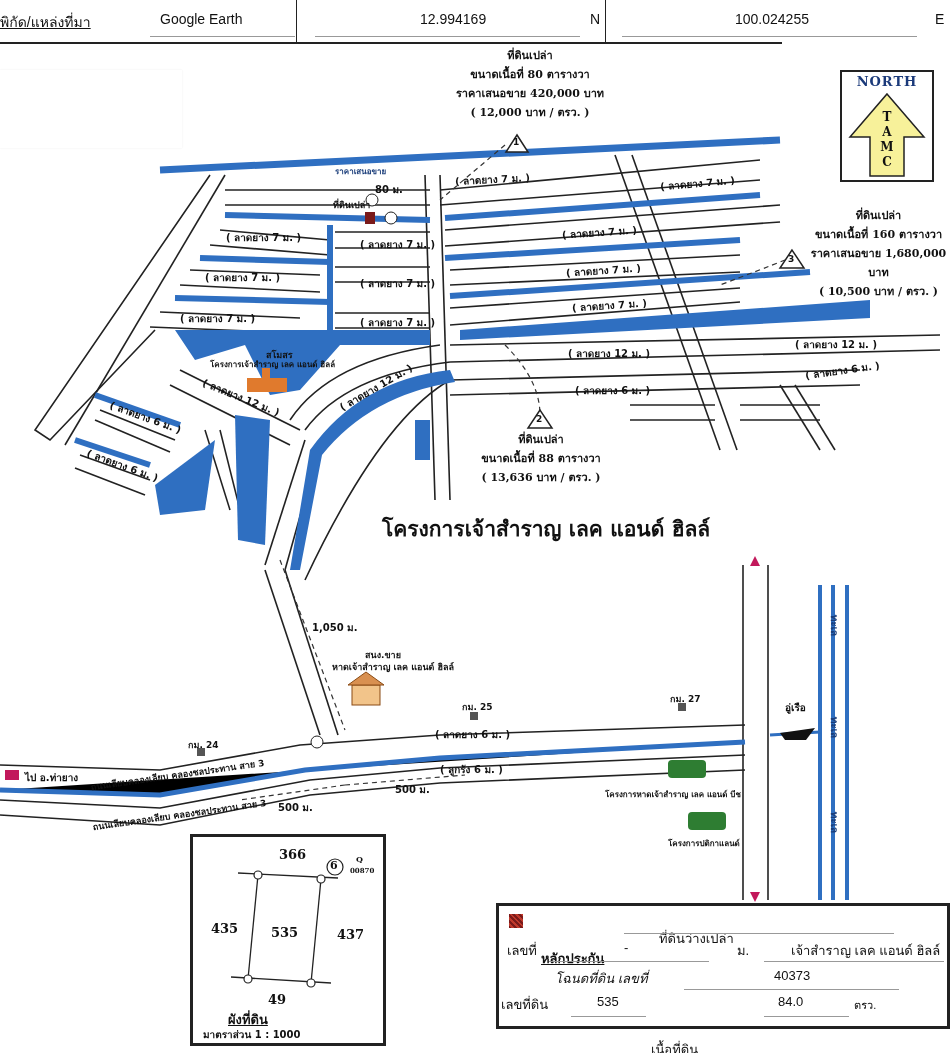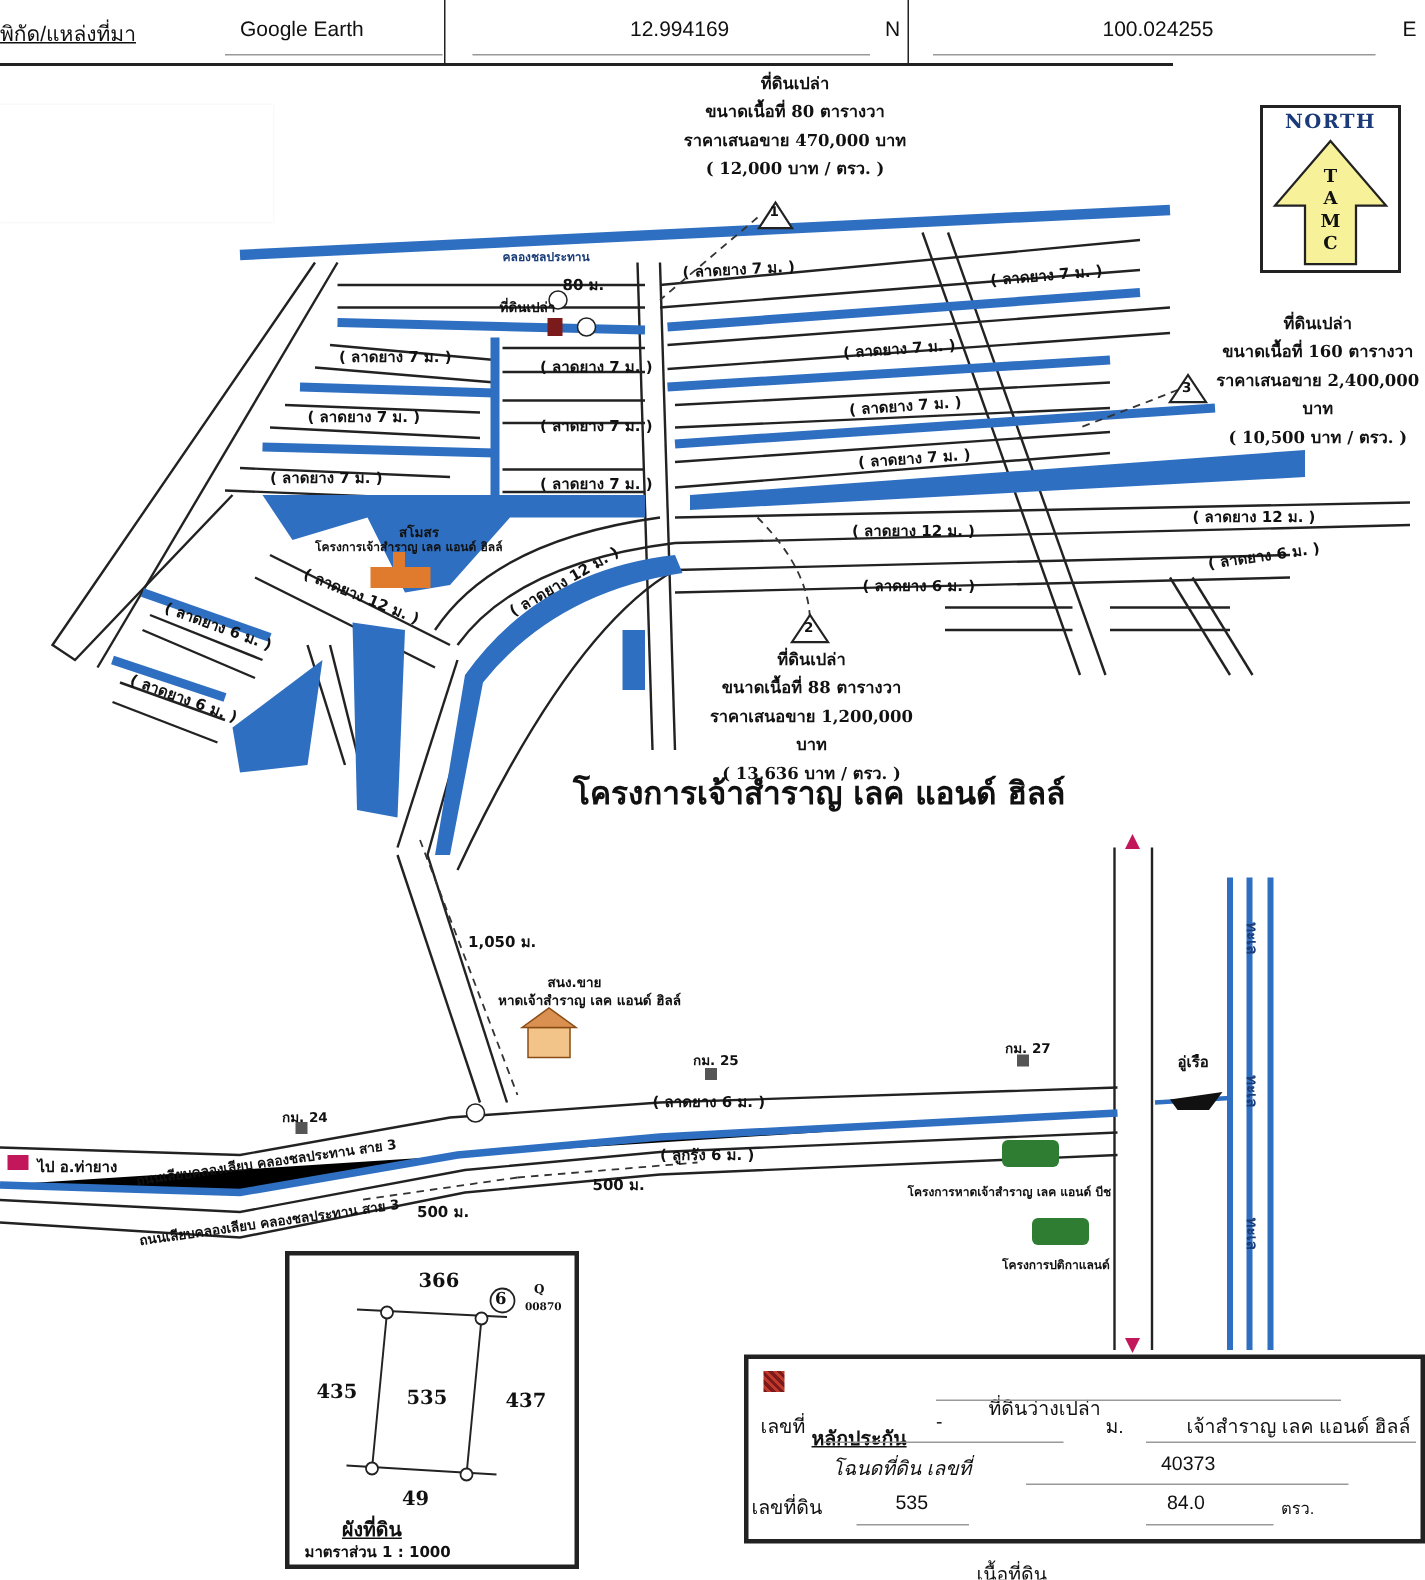--- a/index.html
+++ b/index.html
@@ -203,38 +203,37 @@
 <div class="thai" style="position:absolute;left:795px;top:337px;font-size:10px;">( ลาดยาง 12 ม. )</div>
 <div class="thai" style="position:absolute;left:575px;top:383px;font-size:10px;">( ลาดยาง 6 ม. )</div>
 <div class="thai" style="position:absolute;left:805px;top:363px;font-size:10px;transform:rotate(-8deg);">( ลาดยาง 6 ม. )</div>
 <div class="thai" style="position:absolute;left:200px;top:390px;font-size:10px;transform:rotate(22deg);">( ลาดยาง 12 ม. )</div>
 <div class="thai" style="position:absolute;left:335px;top:380px;font-size:10px;transform:rotate(-30deg);">( ลาดยาง 12 ม. )</div>
 <div class="thai" style="position:absolute;left:108px;top:410px;font-size:10px;transform:rotate(20deg);">( ลาดยาง 6 ม. )</div>
 <div class="thai" style="position:absolute;left:85px;top:458px;font-size:10px;transform:rotate(20deg);">( ลาดยาง 6 ม. )</div>
 <div class="thai" style="position:absolute;left:266px;top:348px;font-size:9px;">สโมสร</div>
 <div class="thai" style="position:absolute;left:210px;top:358px;font-size:8px;">โครงการเจ้าสำราญ เลค แอนด์ ฮิลล์</div>
 <div class="thai" style="position:absolute;left:333px;top:198px;font-size:9px;">ที่ดินเปล่า</div>
-<div class="thai" style="position:absolute;left:335px;top:165px;font-size:8px;color:#1a3d7a;">คลองชลประทาน</div>
+<div class="thai" style="position:absolute;left:335px;top:165px;font-size:8px;color:#1a3d7a;">ราคาเสนอขาย</div>
 
 <div class="callout" style="left:455px;top:46px;width:150px;">
   <div>ที่ดินเปล่า</div>
   <div>ขนาดเนื้อที่ 80 ตารางวา</div>
-  <div>ราคาเสนอขาย 470,000 บาท</div>
+  <div>ราคาเสนอขาย 420,000 บาท</div>
   <div>( 12,000 บาท / ตรว. )</div>
 </div>
 <div class="callout" style="left:466px;top:430px;width:150px;">
   <div>ที่ดินเปล่า</div>
   <div>ขนาดเนื้อที่ 88 ตารางวา</div>
-  <div>ราคาเสนอขาย 1,200,000 บาท</div>
   <div>( 13,636 บาท / ตรว. )</div>
 </div>
 <div class="callout" style="left:806px;top:206px;width:145px;">
   <div>ที่ดินเปล่า</div>
   <div>ขนาดเนื้อที่ 160 ตารางวา</div>
-  <div>ราคาเสนอขาย 2,400,000 บาท</div>
+  <div>ราคาเสนอขาย 1,680,000 บาท</div>
   <div>( 10,500 บาท / ตรว. )</div>
 </div>
 <div style="position:absolute;left:513px;top:137px;font-size:9px;font-weight:bold;">1</div>
 <div style="position:absolute;left:536px;top:414px;font-size:9px;font-weight:bold;">2</div>
 <div style="position:absolute;left:788px;top:254px;font-size:9px;font-weight:bold;">3</div>
 
 <div class="title">โครงการเจ้าสำราญ เลค แอนด์ ฮิลล์</div>
 
 <div class="thai" style="position:absolute;left:312px;top:620px;font-size:10px;">1,050 ม.</div>
 <div class="thai" style="position:absolute;left:365px;top:648px;font-size:9px;">สนง.ขาย</div>

